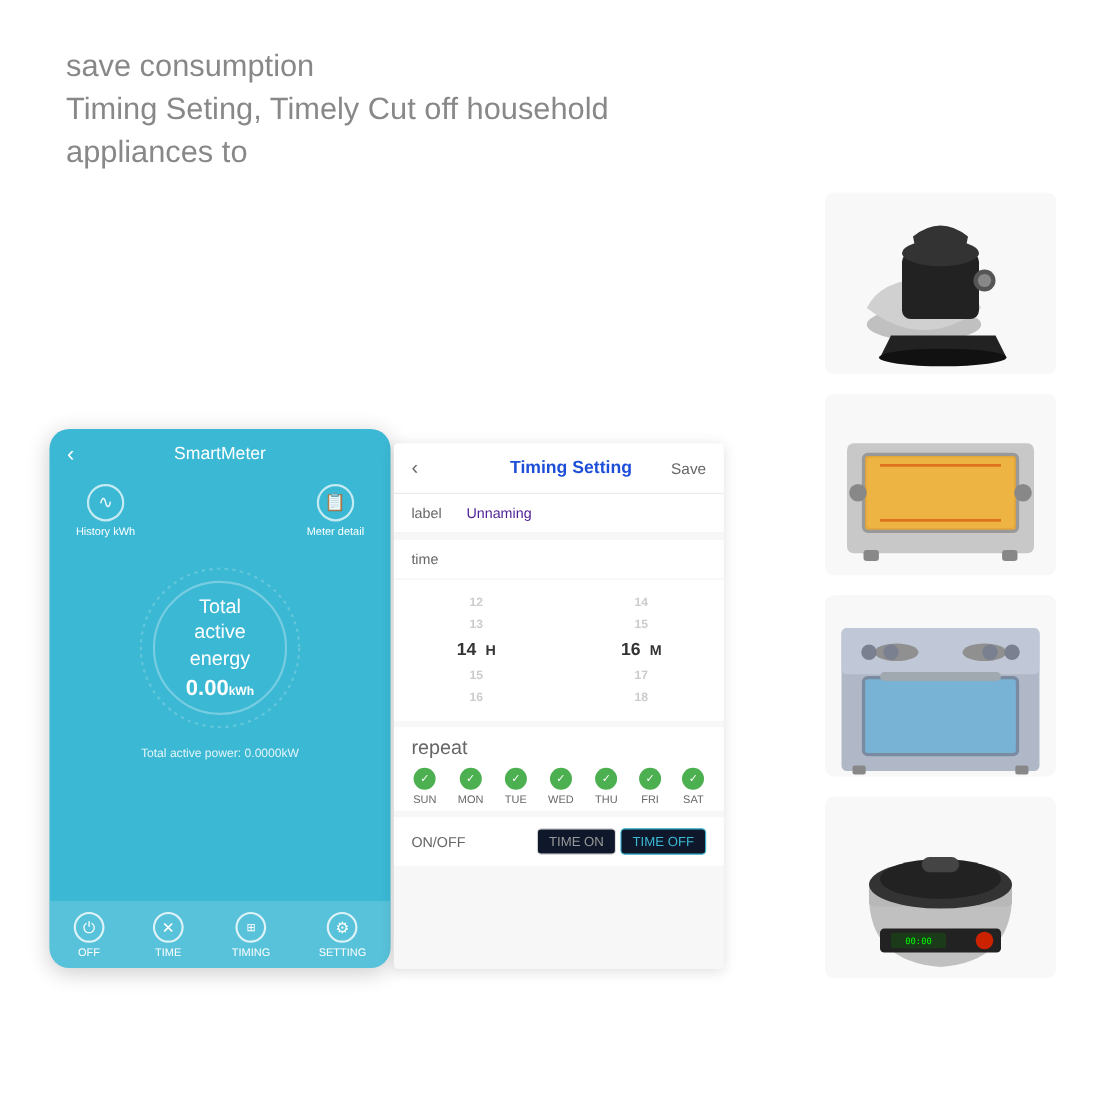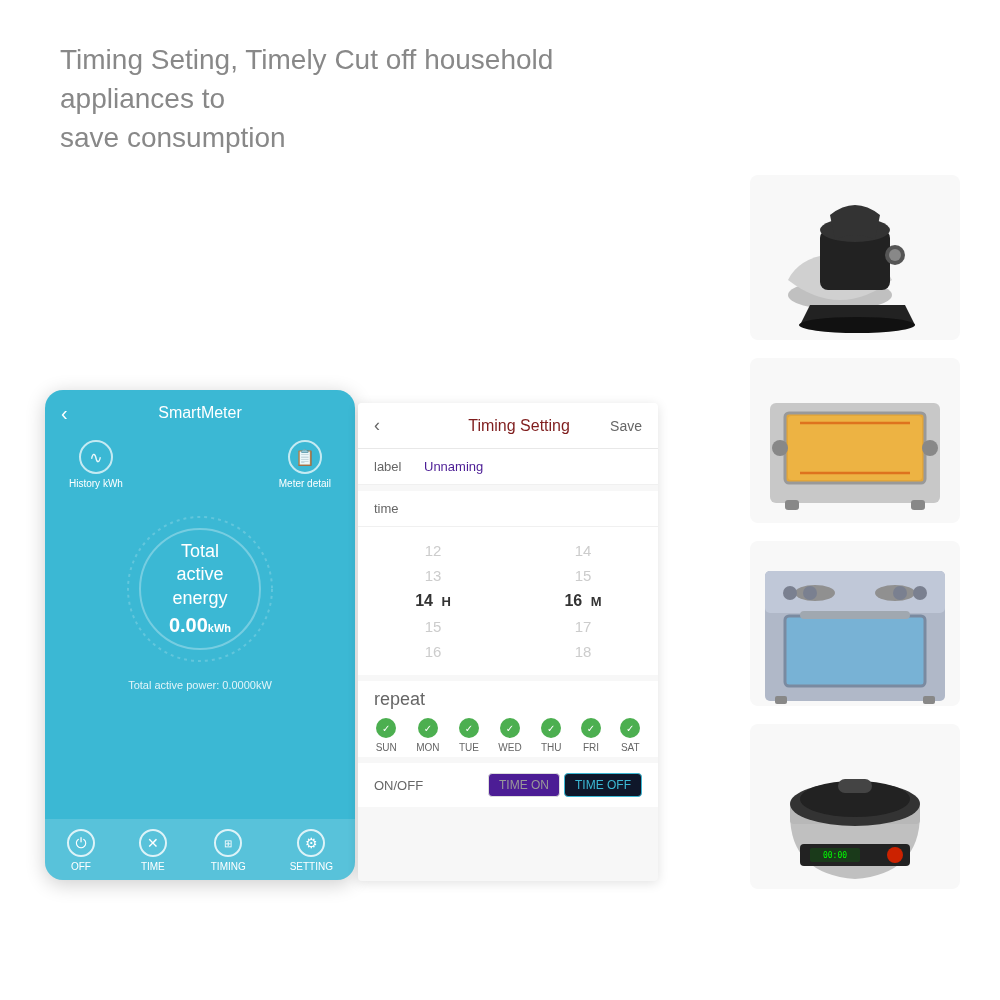--- a/index.html
+++ b/index.html
@@ -179,22 +179,22 @@
     .timing-header .back {
       font-size: 18px;
       color: #666;
       margin-right: 8px;
       cursor: pointer;
     }
     .timing-header .title {
       flex: 1;
       text-align: center;
       font-size: 16px;
-      color: #7f1d1d;
-      font-weight: 400;
+      color: #1d4ed8;
+      font-weight: 700;
       margin-right: -40px;
     }
     .timing-header .save-btn {
       font-size: 14px;
       color: #666;
       margin-left: auto;
     }
 
     .timing-section {
       background: #fff;
@@ -227,25 +227,26 @@
       gap: 0;
     }
     .time-col {
       display: flex;
       flex-direction: column;
       align-items: center;
       gap: 2px;
       padding: 4px 0;
     }
     .time-cell {
-      font-size: 15px;
+      font-size: 11px;
       color: #ccc;
       padding: 3px 0;
       text-align: center;
       width: 100%;
+      font-weight: bold;
     }
     .time-cell.selected {
       font-size: 16px;
       font-weight: 700;
       color: #333;
     }
     .time-cell .unit-label {
       font-size: 13px;
       color: #333;
       margin-left: 4px;
@@ -303,21 +304,21 @@
       gap: 4px;
     }
     .btn-time {
       padding: 4px 10px;
       border-radius: 4px;
       font-size: 12px;
       border: 1px solid #ddd;
       cursor: pointer;
     }
     .btn-time.inactive {
-      background: #4c1d95;
+      background: #0f172a;
       color: #999;
       border-color: #ddd;
     }
     .btn-time.active {
       background: #0f172a;
       color: #3bb8d4;
       border-color: #3bb8d4;
     }
 
     
@@ -344,22 +345,22 @@
     
     .mixer-svg, .toaster-svg, .oven-svg, .ricecooker-svg {
       width: 100%;
       height: 100%;
     }
   </style>
 </head>
 <body>
 
 <div class="header-text">
+  <div>save consumption</div>
   <div>Timing Seting, Timely Cut off household appliances to</div>
-  <div>save consumption</div>
 </div>
 
 <div class="phone-mockup">
   <div class="phone-header">
     <span class="back-arrow">‹</span>
     <span class="title">SmartMeter</span>
   </div>
 
   <div class="phone-icons-row">
     <div class="phone-icon-item">

